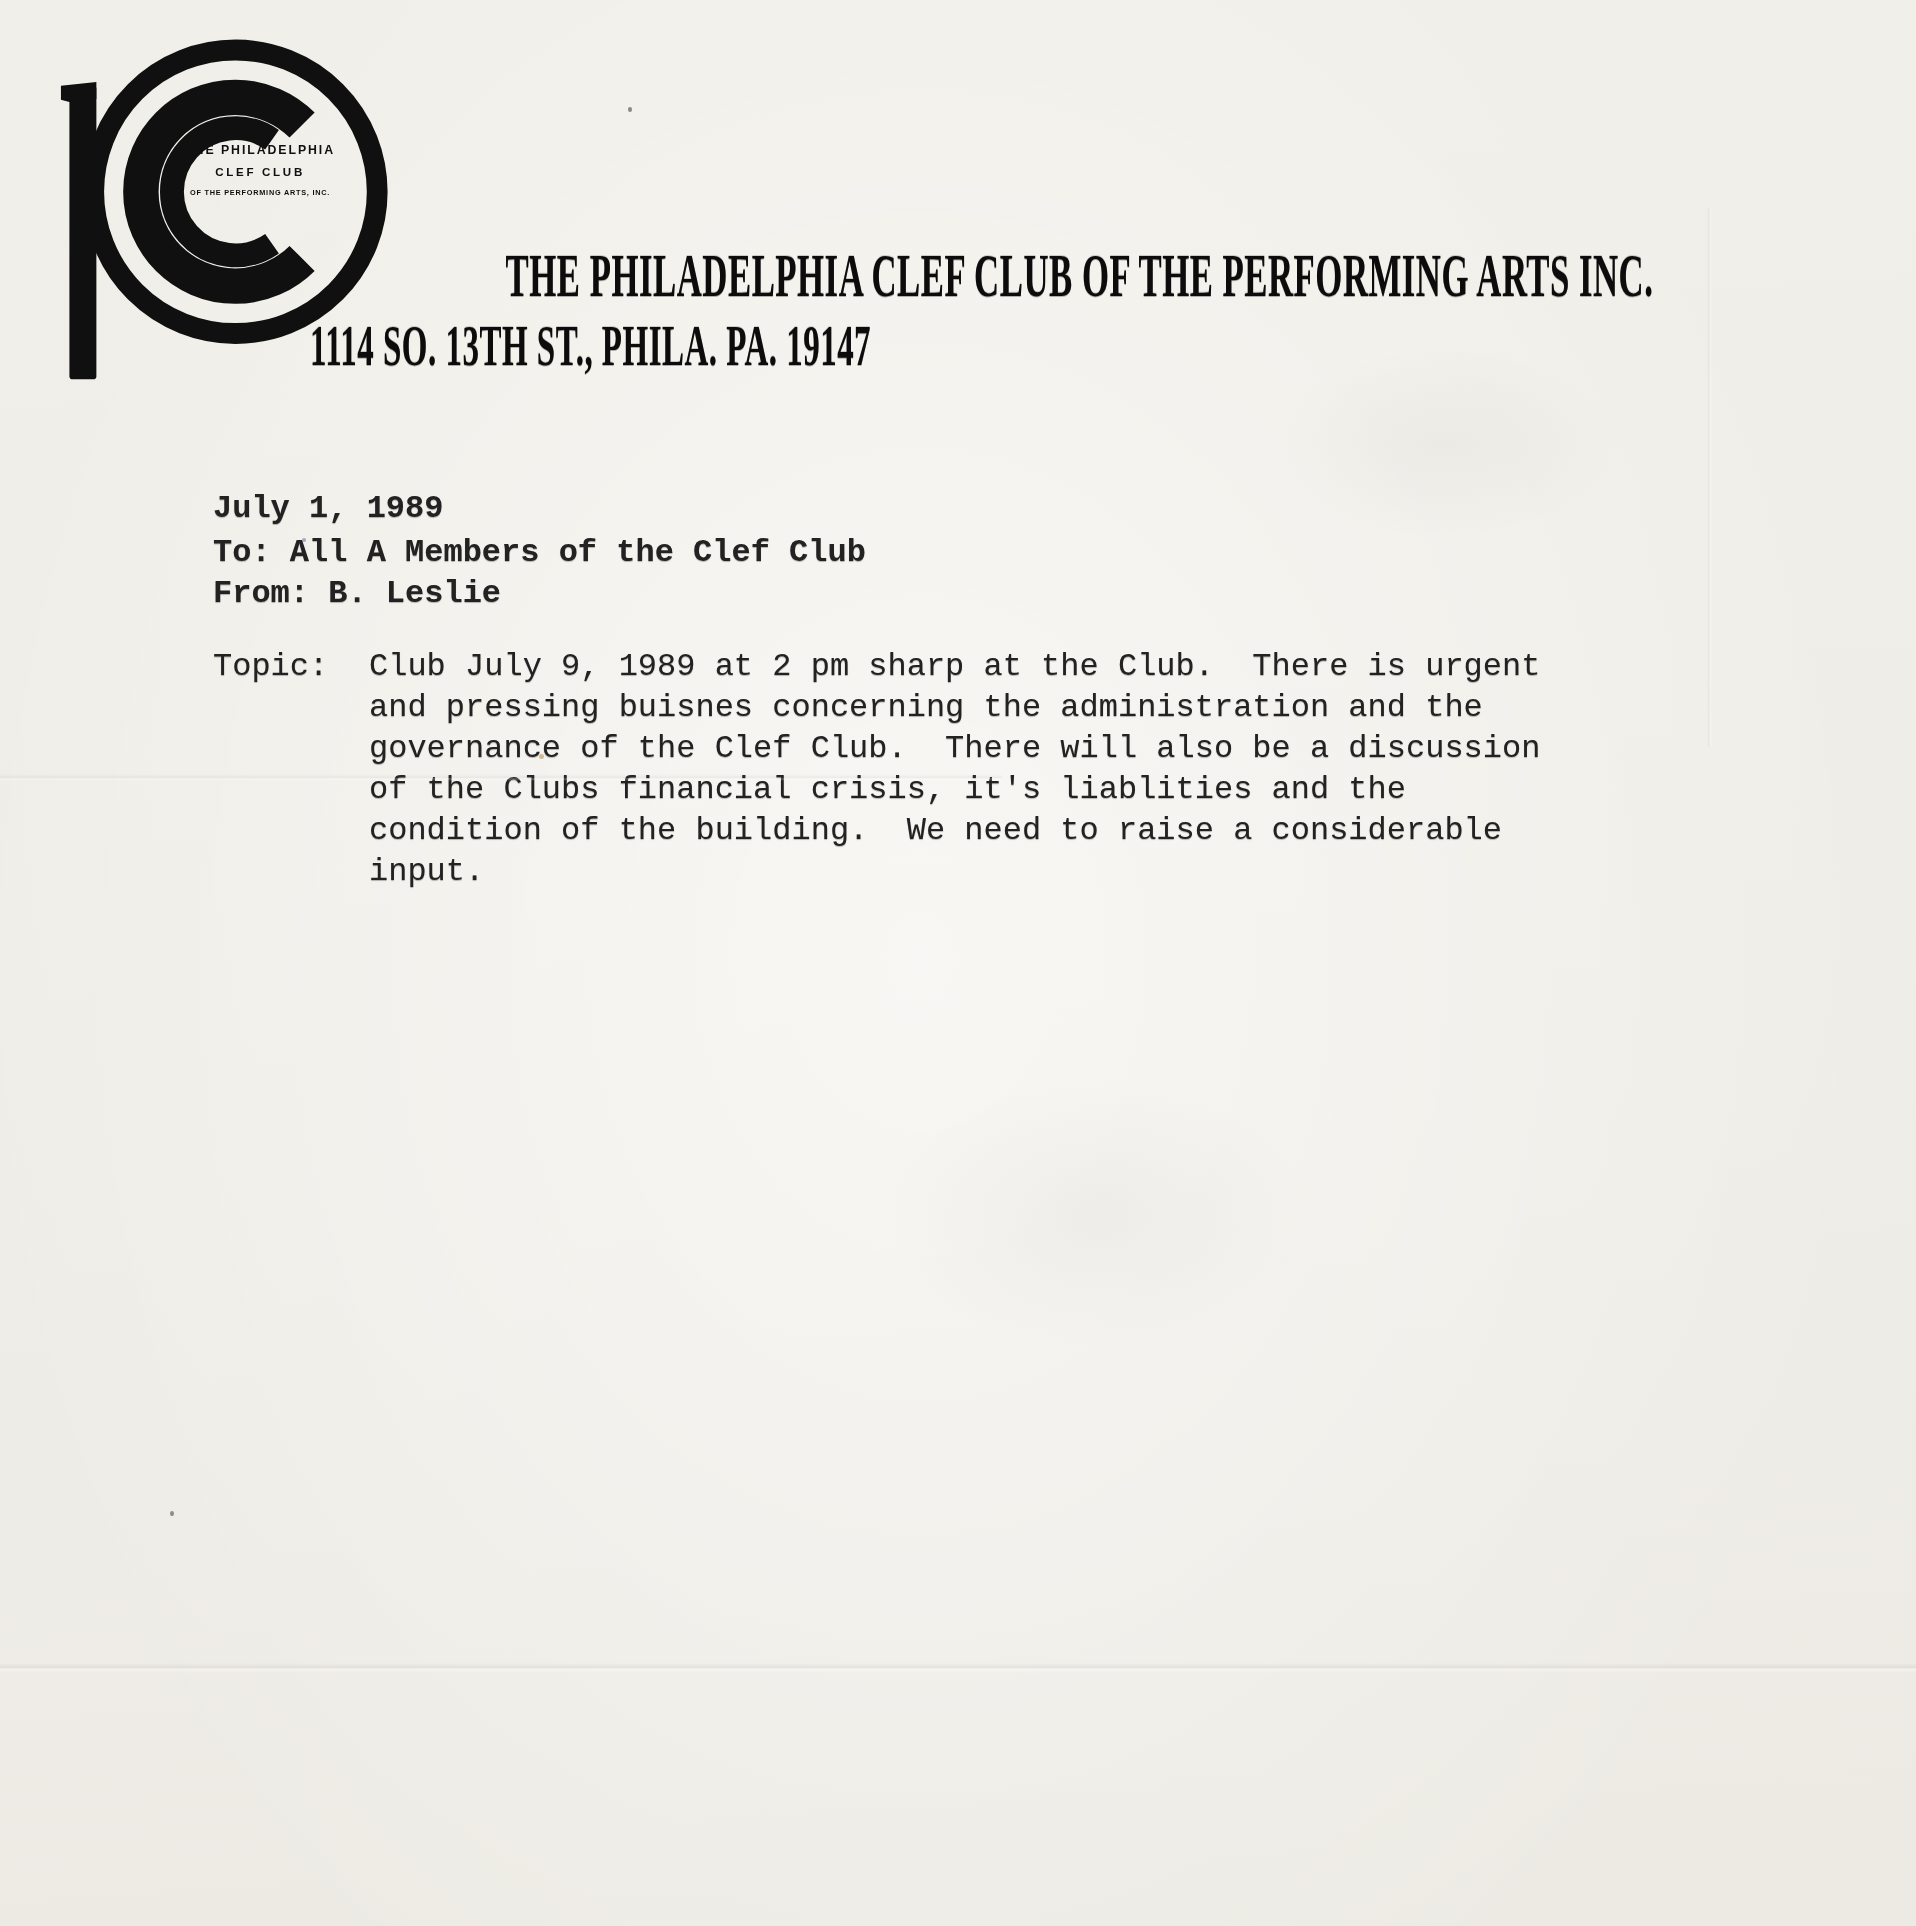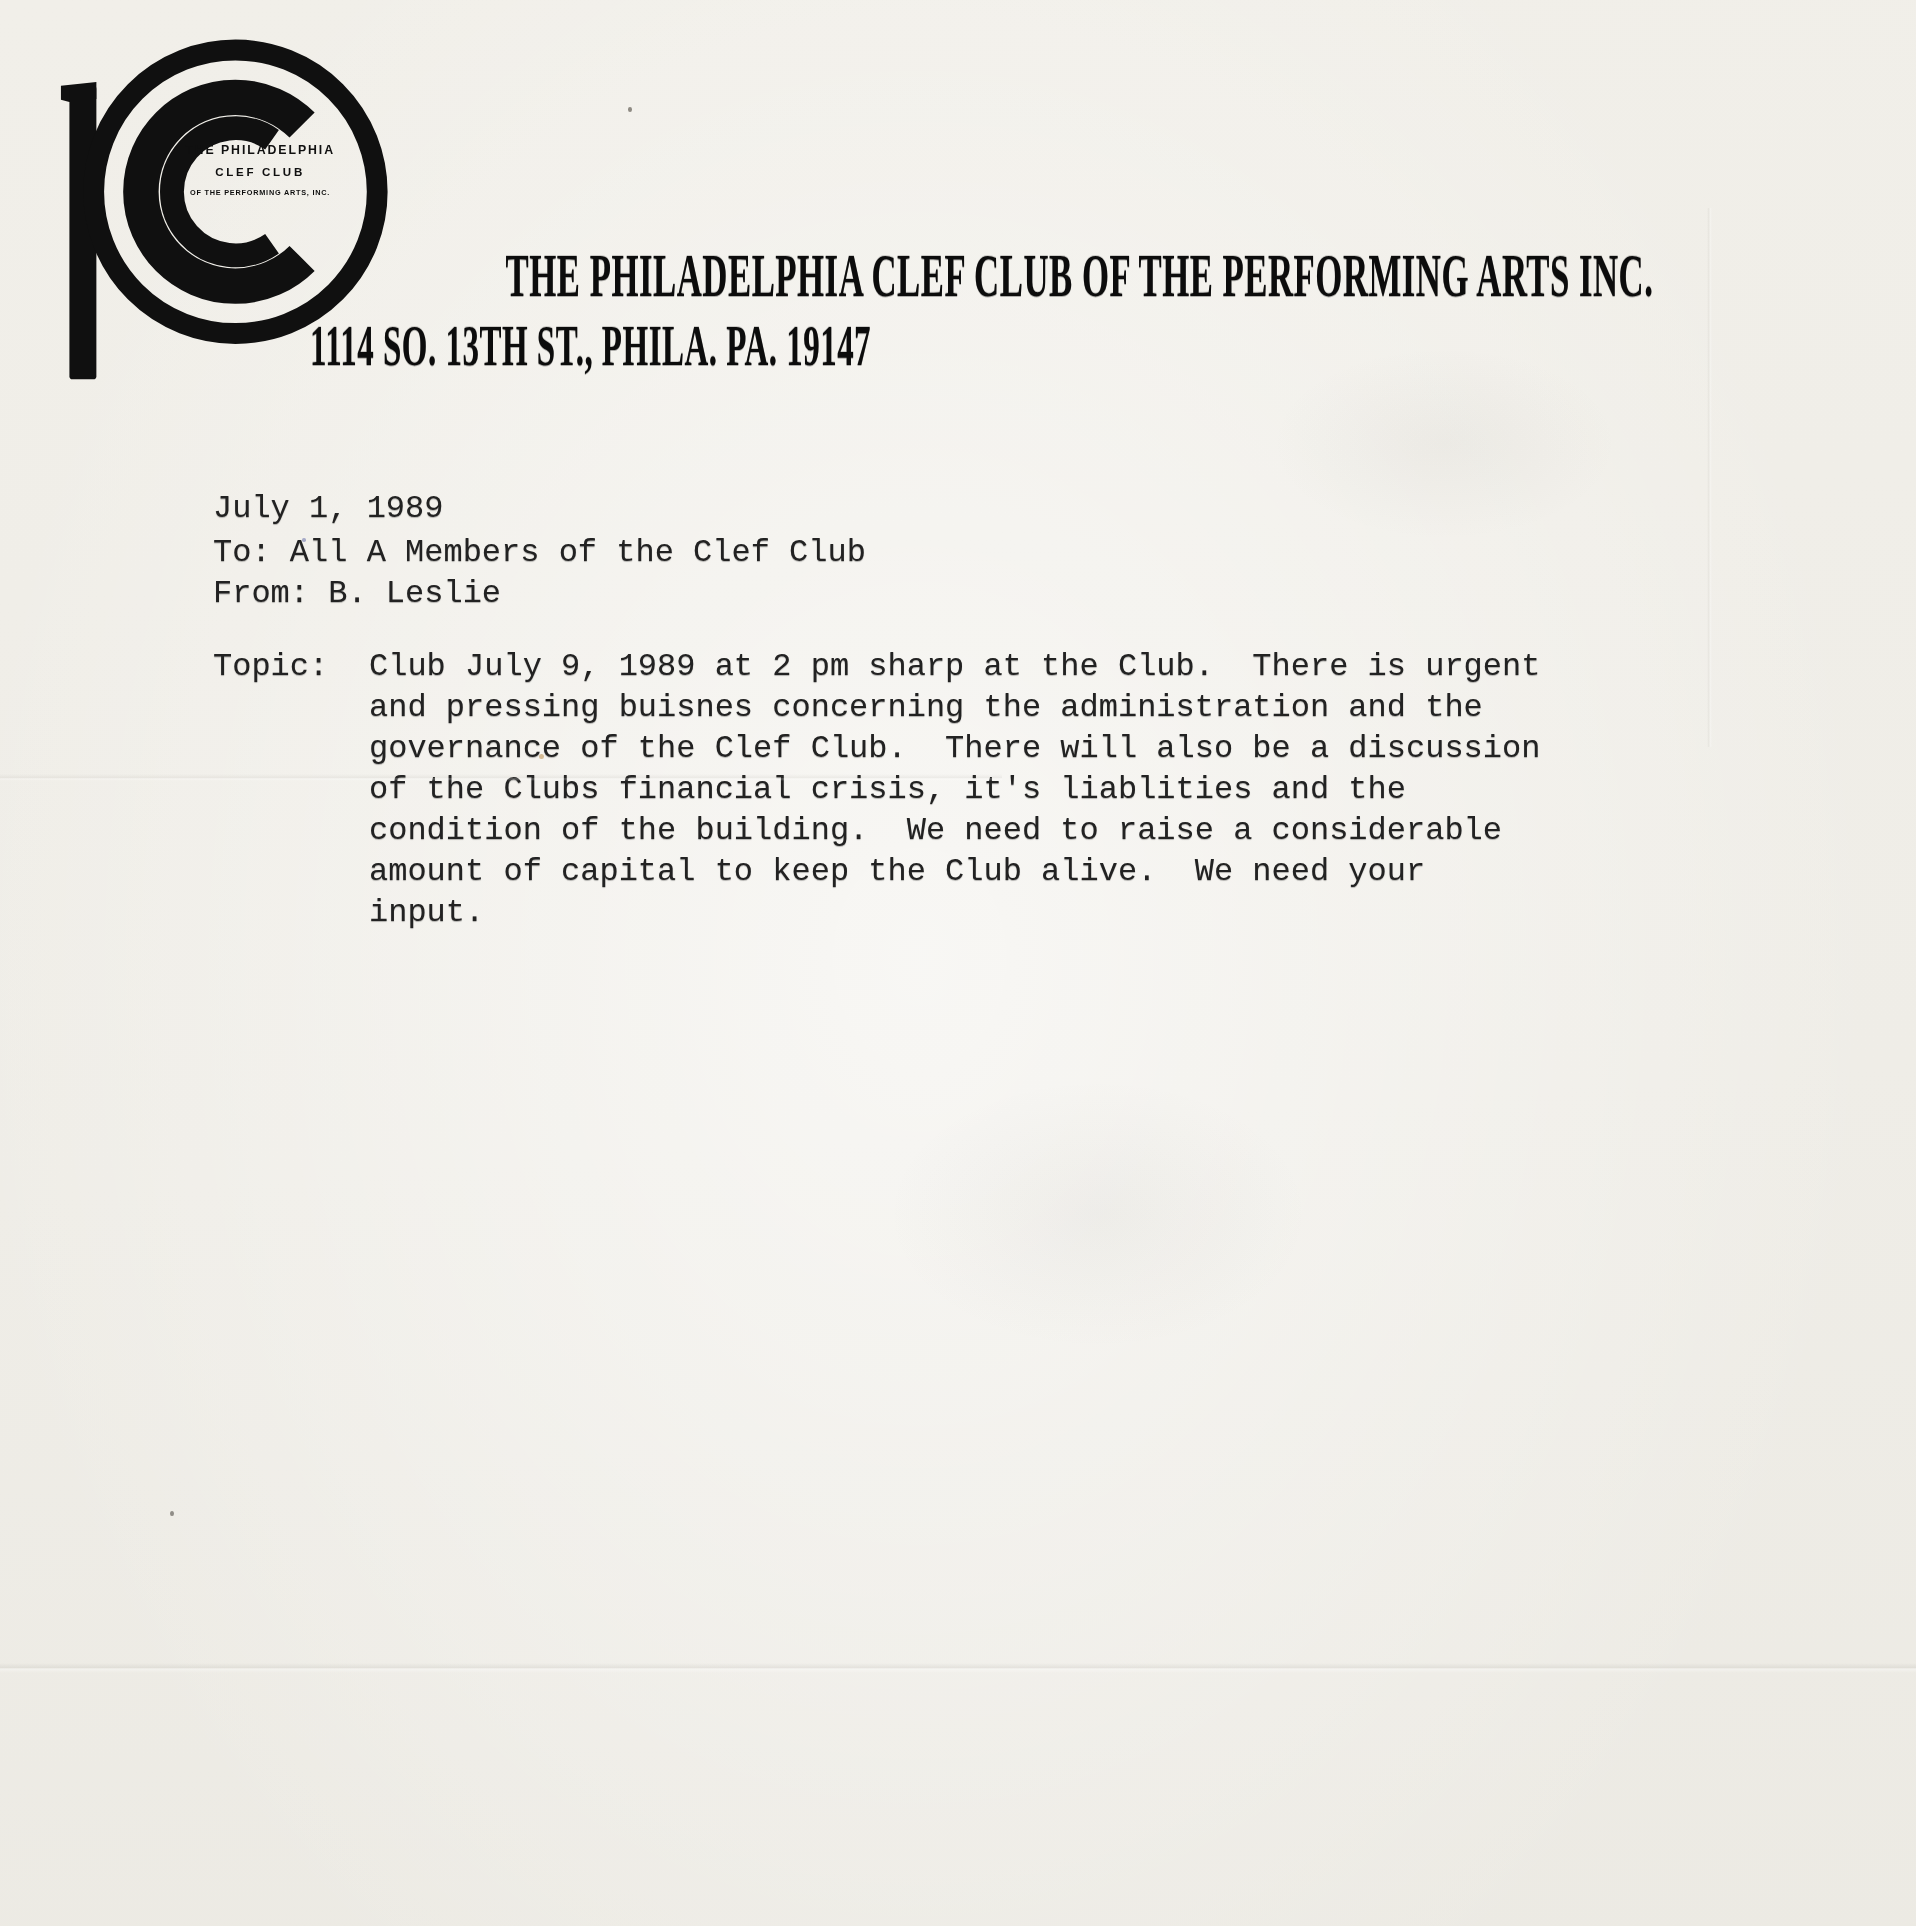--- a/index.html
+++ b/index.html
@@ -32,21 +32,21 @@
   .logo{position:absolute;left:54px;top:21px;width:339px;height:370px;}
   .logo text{font-family:"Liberation Sans",sans-serif;font-weight:bold;fill:#101010;}
   
   .typed{
     position:absolute;left:213px;top:488px;
     font-family:"Liberation Mono","DejaVu Sans Mono",monospace;
     font-size:32px;line-height:41px;
     color:#222;
     text-shadow:0 0.8px 0.8px rgba(25,25,25,.30);
   }
-  .typed .line{white-space:pre;}
+  .typed .line{white-space:pre;font-weight:bold;}
   .line-to{margin-top:3px;}
   .line-from{}
   .topic-row{display:flex;margin-top:32px;justify-content:flex-end;}
   .topic-label{width:156px;flex:none;white-space:pre;}
   .topic-lines div{white-space:pre;}
   
   .crease{position:absolute;pointer-events:none;}
   .crease-mid{
     left:0;right:0;top:1663px;height:10px;
     background:linear-gradient(180deg, rgba(255,255,255,0) 0%, rgba(120,115,105,.10) 45%, rgba(255,255,255,.35) 60%, rgba(255,255,255,0) 100%);
@@ -105,21 +105,20 @@
     <div class="line line-to">To: All A Members of the Clef Club</div>
     <div class="line line-from">From: B. Leslie</div>
     <div class="topic-row">
       <div class="topic-label">Topic:</div>
       <div class="topic-lines">
         <div>Club July 9, 1989 at 2 pm sharp at the Club.  There is urgent</div>
         <div>and pressing buisnes concerning the administration and the</div>
         <div>governance of the Clef Club.  There will also be a discussion</div>
         <div>of the Clubs financial crisis, it's liablities and the</div>
         <div>condition of the building.  We need to raise a considerable</div>
-        <div>amount of capital to keep the Club alive.  We need your</div>
         <div>input.</div>
       </div>
     </div>
   </div>
 
   <div class="crease crease-mid"></div>
   <div class="crease crease-upper"></div>
   <div class="crease crease-vert"></div>
   <div class="wrinkle" style="left:1271px;top:347px;width:347px;height:193px;"></div>
   <div class="wrinkle" style="left:886px;top:1079px;width:424px;height:270px;"></div>

